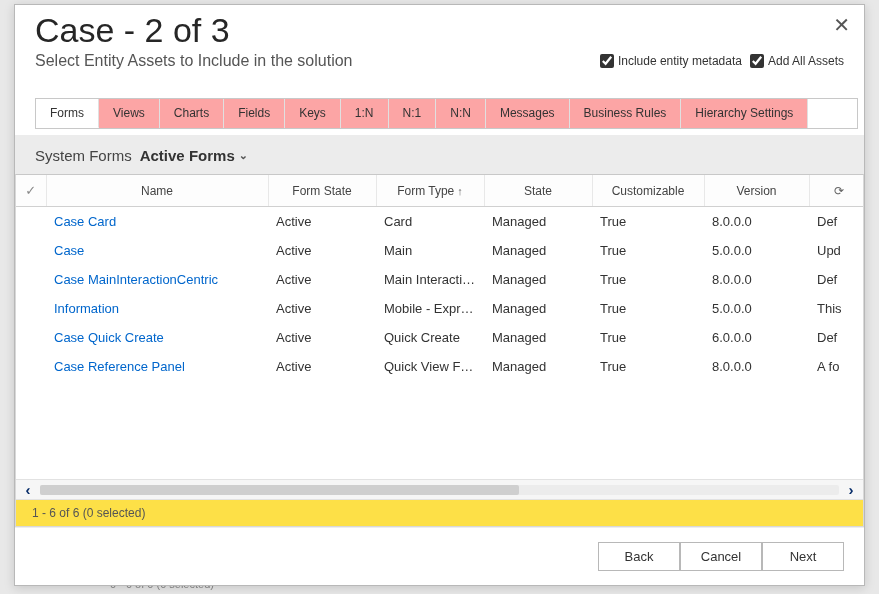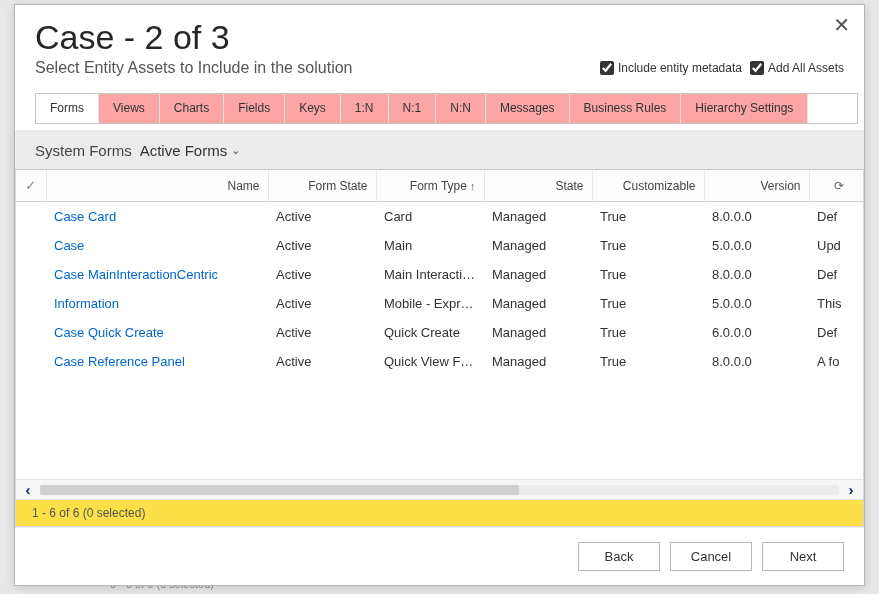--- a/index.html
+++ b/index.html
@@ -41,21 +41,21 @@
     .close-btn {
       position: absolute;
       top: 8px;
       right: 14px;
       font-size: 20px;
       color: #555;
       cursor: pointer;
       font-weight: 300;
     }
     .header {
-      padding: 13px 20px 8px 20px;
+      padding: 6px 20px 8px 20px;
     }
     .title {
       font-size: 34px;
       font-weight: 300;
       color: #262626;
       margin-bottom: 2px;
     }
     .subtitle-row {
       display: flex;
       justify-content: space-between;
@@ -86,21 +86,21 @@
       flex: 1;
       padding: 0 6px 0 20px;
       display: flex;
       flex-direction: column;
       overflow: hidden;
     }
     .tabbar {
       display: flex;
       border: 1px solid #c8c8c8;
       background: #fff;
-      margin-top: 8px;
+      margin-top: 20px;
     }
     .tab {
       padding: 7px 14px;
       font-size: 12px;
       color: #333;
       cursor: pointer;
       border-right: 1px solid #e0e0e0;
       white-space: nowrap;
     }
     .tab.active {
@@ -120,21 +120,21 @@
       padding-left: 20px;
     }
     .viewlabel {
       font-size: 15px;
       color: #444;
       font-weight: 400;
     }
     .viewname {
       font-size: 15px;
       color: #333;
-      font-weight: 400;
+      font-weight: 700;
       display: flex;
       align-items: center;
       gap: 4px;
       cursor: pointer;
     }
     .chev-down {
       font-size: 11px;
       color: #555;
     }
     .grid-wrap {
@@ -150,21 +150,21 @@
     .grid {
       flex: 1;
       overflow: hidden;
     }
     table {
       width: 100%;
       border-collapse: collapse;
       table-layout: fixed;
     }
     thead th {
-      text-align: right;
+      text-align: center;
       font-weight: 400;
       font-size: 12px;
       color: #444;
       padding: 8px 8px;
       border-bottom: 1px solid #d0d0d0;
       border-right: 1px solid #e8e8e8;
       background: #fdfdfd;
       white-space: nowrap;
       overflow: hidden;
     }
@@ -240,21 +240,21 @@
       padding: 6px 16px;
       font-size: 12px;
       color: #555;
       border-top: 1px solid #e2e2e2;
       background: #fde047;
     }
     .footer {
       padding: 14px 20px;
       display: flex;
       justify-content: flex-end;
-      gap: 10px;
+      gap: 0;
       background: #fff;
       border-top: 1px solid #eee;
     }
     .btn {
       min-width: 82px;
       padding: 6px 18px;
       font-size: 13px;
       color: #333;
       background: #fff;
       border: 1px solid #b8b8b8;

